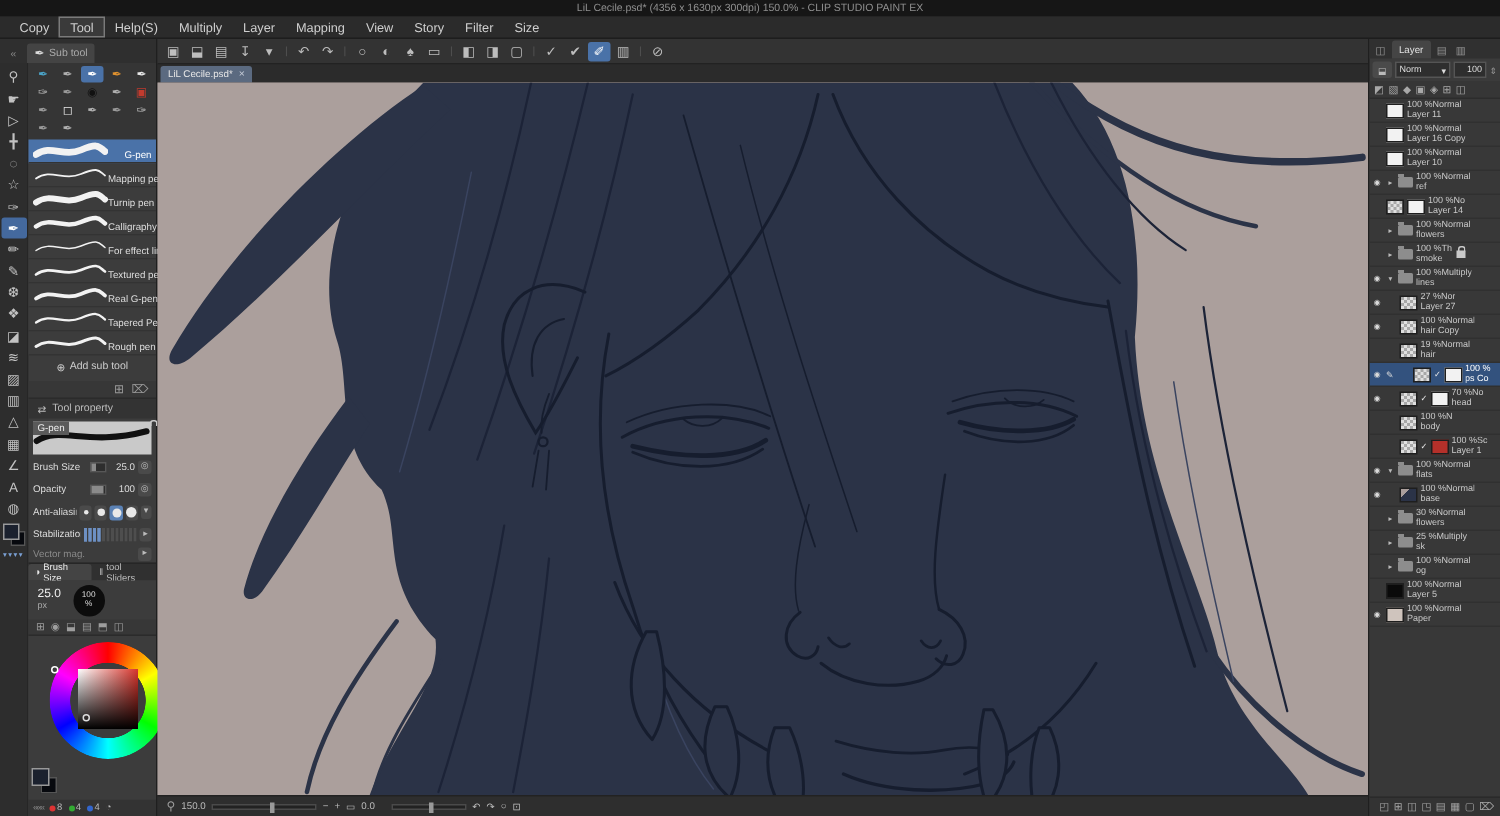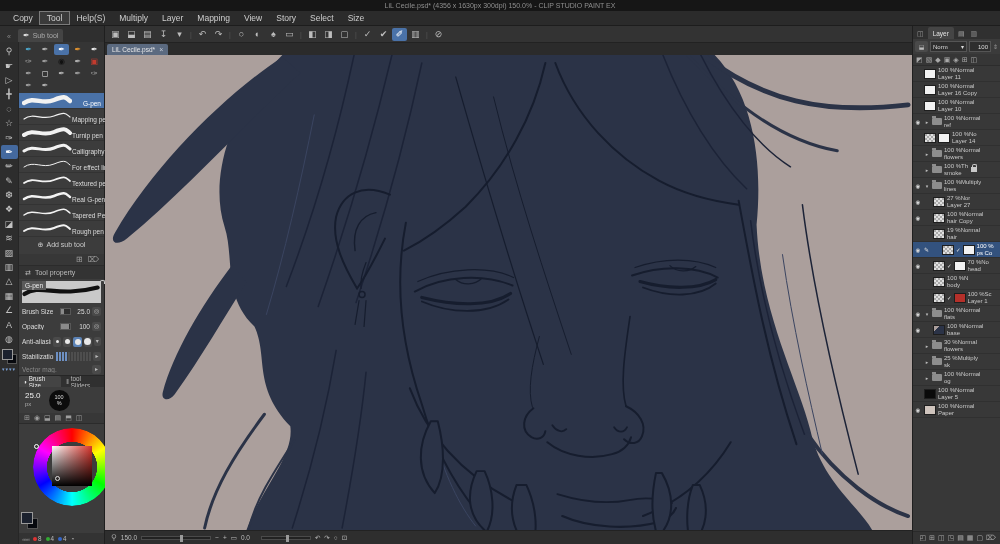--- a/index.html
+++ b/index.html
@@ -138,21 +138,21 @@
 <div class="menubar">
 
 <span class="menu-item">Copy</span>
     <span class="menu-item active">Tool</span>
     <span class="menu-item">Help(S)</span>
     <span class="menu-item">Multiply</span>
     <span class="menu-item">Layer</span>
     <span class="menu-item">Mapping</span>
     <span class="menu-item">View</span>
     <span class="menu-item">Story</span>
-    <span class="menu-item">Select</span>
+    <span class="menu-item">Filter</span>
     <span class="menu-item">Size</span>
   </div>
 
 <div class="main">
 
   <div class="dock">
     <div class="dock-header">
       <div class="dock-collapse">«</div>
       <div class="dock-tab">
         <span class="pen-glyph">✒</span>

